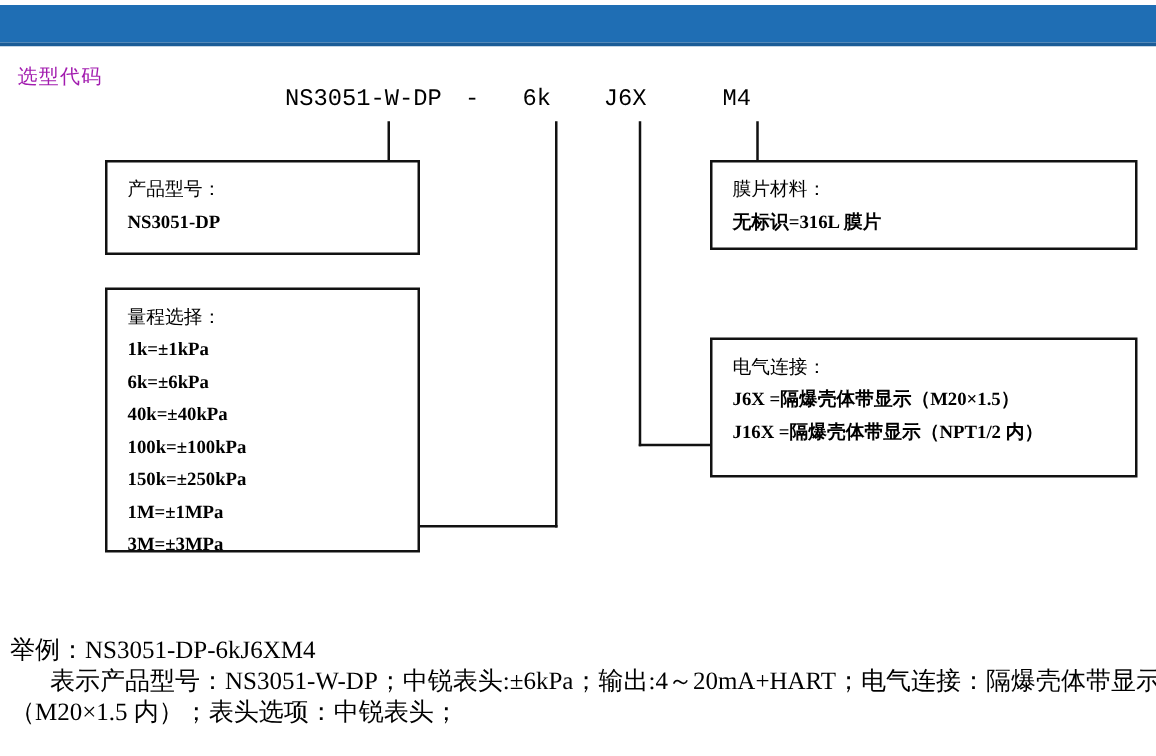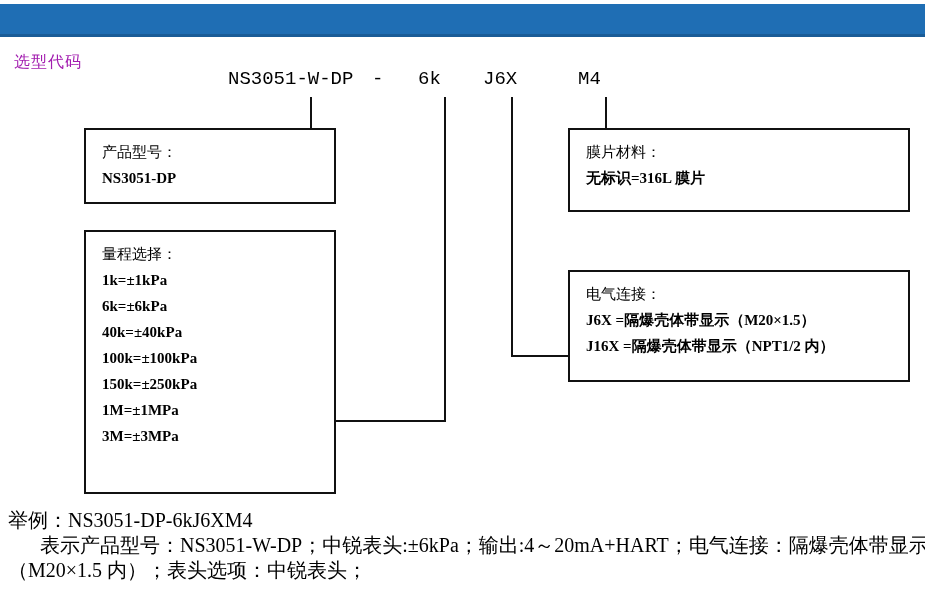--- a/index.html
+++ b/index.html
@@ -121,34 +121,34 @@
 
 <div class="vline" style="left:605px; top:97px; height:32px;"></div>
 
 <div class="box" style="left:84px; top:128px; width:252px; height:76px;">
   <div class="box-inner">
     <div class="box-line box-title">产品型号：</div>
     <div class="box-line mono-ish">NS3051-DP</div>
   </div>
 </div>
 
-<div class="box" style="left:84px; top:230px; width:252px; height:264px;">
+<div class="box" style="left:84px; top:230px; width:252px; height:212px;">
   <div class="box-inner">
     <div class="box-line box-title">量程选择：</div>
     <div class="box-line mono-ish">1k=±1kPa</div>
     <div class="box-line mono-ish">6k=±6kPa</div>
     <div class="box-line mono-ish">40k=±40kPa</div>
     <div class="box-line mono-ish">100k=±100kPa</div>
     <div class="box-line mono-ish">150k=±250kPa</div>
     <div class="box-line mono-ish">1M=±1MPa</div>
     <div class="box-line mono-ish">3M=±3MPa</div>
   </div>
 </div>
 
-<div class="box" style="left:568px; top:128px; width:342px; height:84px;">
+<div class="box" style="left:568px; top:128px; width:342px; height:72px;">
   <div class="box-inner">
     <div class="box-line box-title">膜片材料：</div>
     <div class="box-line mono-ish">无标识=316L 膜片</div>
   </div>
 </div>
 
 <div class="box" style="left:568px; top:270px; width:342px; height:112px;">
   <div class="box-inner">
     <div class="box-line box-title">电气连接：</div>
     <div class="box-line mono-ish">J6X =隔爆壳体带显示（M20×1.5）</div>

